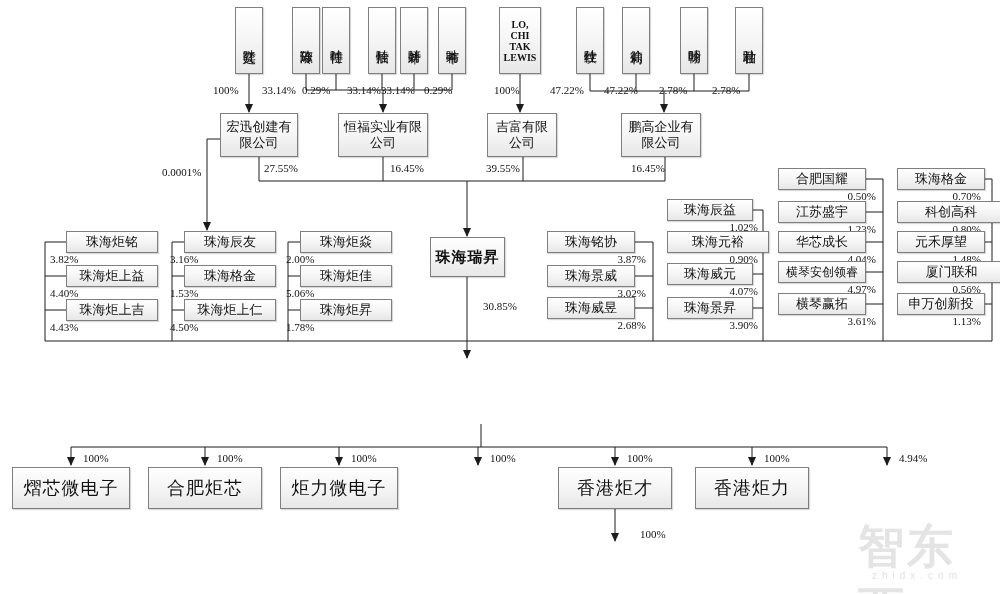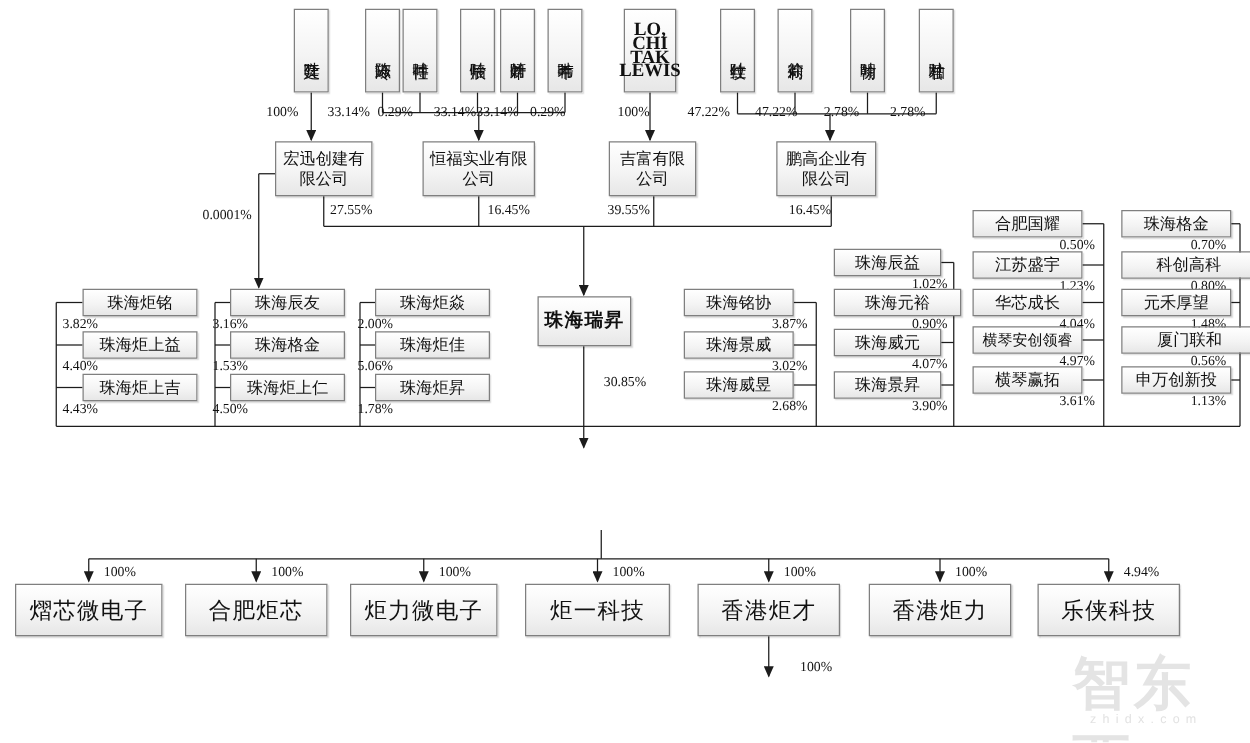--- a/index.html
+++ b/index.html
@@ -6,21 +6,21 @@
   .stage{position:relative;width:1000px;height:594px;background:#fff;overflow:hidden;
          font-family:"Liberation Serif","DejaVu Serif",serif;color:#111;}
   .wires{position:absolute;left:0;top:0;width:1000px;height:594px;}
   .wires line{stroke:#1c1c1c;stroke-width:1;}
   .box{position:absolute;box-sizing:border-box;border:1px solid #7f7f7f;
        background:linear-gradient(180deg,#ffffff 0%,#f4f4f4 55%,#e7e7e7 100%);
        box-shadow:1px 1px 1px rgba(0,0,0,0.15);
        display:flex;align-items:center;justify-content:center;text-align:center;}
   .pbox{width:28px;height:67px;top:7px;writing-mode:vertical-lr;text-orientation:upright;
         font-size:13px;letter-spacing:1px;}
-  .latin{writing-mode:horizontal-tb;font-size:15px;line-height:11px;font-weight:bold;
+  .latin{writing-mode:horizontal-tb;font-size:10px;line-height:11px;font-weight:bold;
          white-space:pre-line;letter-spacing:0;}
   .cbox{top:113px;height:44px;font-size:13px;line-height:16px;padding:2px 4px;}
   .mbox{height:22px;font-size:13px;line-height:20px;}
   .core{font-weight:bold;font-size:15px;letter-spacing:1px;}
   .main{background:linear-gradient(180deg,#dde8f2 0%,#c3d6e8 45%,#b5cbdf 100%);
         border:1px solid #7e97b3;font-size:29px;font-weight:bold;letter-spacing:4px;
         box-shadow:2px 2px 3px rgba(0,0,0,0.25);}
   .sbox{top:467px;height:42px;font-size:18px;letter-spacing:1px;}
   .pct{position:absolute;font-size:11px;white-space:nowrap;line-height:11px;}
   .ra{text-align:right;}
@@ -214,24 +214,22 @@
   <div class="pct ra" style="left:895px;top:254px;width:86px">1.48%</div>
   <div class="box mbox" style="left:897px;top:261px;width:109px">厦门联和</div>
   <div class="pct ra" style="left:895px;top:284px;width:86px">0.56%</div>
   <div class="box mbox" style="left:897px;top:293px;width:88px">申万创新投</div>
   <div class="pct ra" style="left:895px;top:316px;width:86px">1.13%</div>
 
 
   <div class="box sbox" style="left:12px;width:118px">熠芯微电子</div>
   <div class="box sbox" style="left:148px;width:114px">合肥炬芯</div>
   <div class="box sbox" style="left:280px;width:118px">炬力微电子</div>
-  <div class="box sbox" style="left:420px;width:116px">炬一科技</div>
   <div class="box sbox" style="left:558px;width:114px">香港炬才</div>
   <div class="box sbox" style="left:695px;width:114px">香港炬力</div>
-  <div class="box sbox" style="left:830px;width:114px">乐侠科技</div>
   <div class="pct" style="left:83px;top:453px">100%</div>
   <div class="pct" style="left:217px;top:453px">100%</div>
   <div class="pct" style="left:351px;top:453px">100%</div>
   <div class="pct" style="left:490px;top:453px">100%</div>
   <div class="pct" style="left:627px;top:453px">100%</div>
   <div class="pct" style="left:764px;top:453px">100%</div>
   <div class="pct" style="left:899px;top:453px">4.94%</div>
 
   <div class="pct" style="left:640px;top:529px">100%</div>
 

